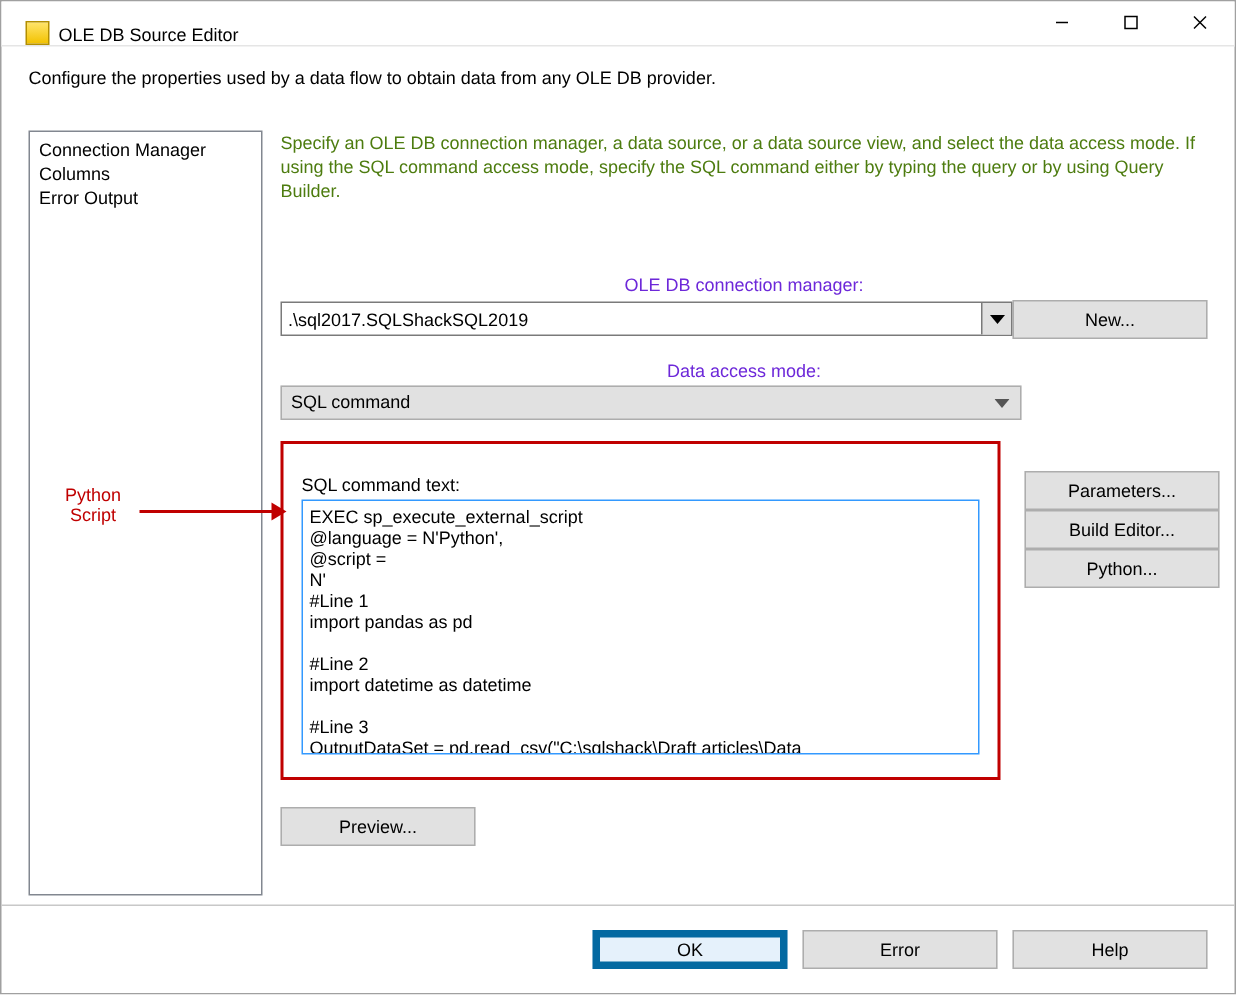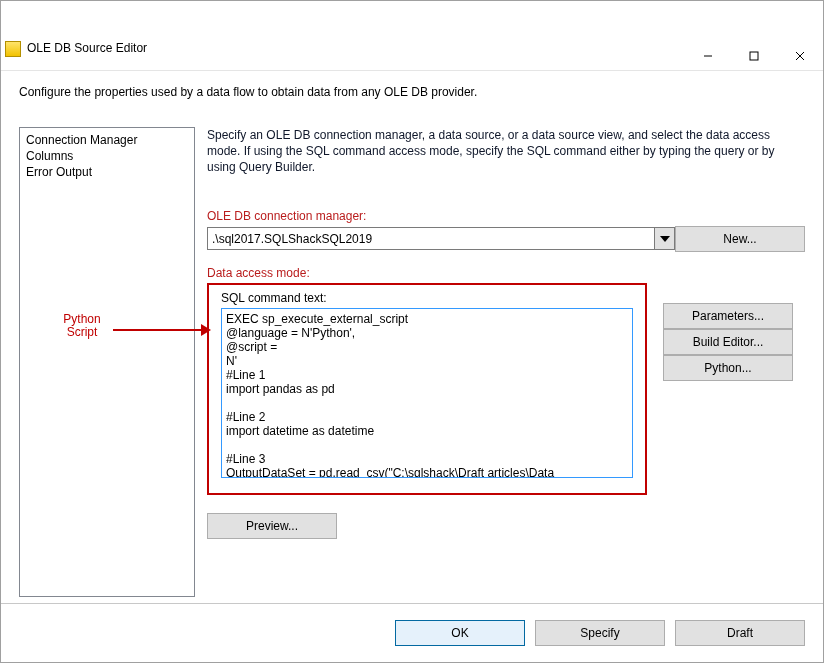--- a/index.html
+++ b/index.html
@@ -4,49 +4,48 @@
 <style>
   * { box-sizing: border-box; font-family: "Segoe UI", Tahoma, sans-serif; font-size: 12px; }
   html, body { margin: 0; padding: 0; background: #fff; }
   .window {
     width: 824px; height: 663px;
     border: 1px solid #a0a0a0;
     background: #fff;
     display: flex; flex-direction: column;
   }
   .titlebar {
-    height: 30px; display: flex; align-items: flex-start;
-    padding: 0 0 0 4px; border-bottom: 1px solid #e5e5e5;
+    height: 30px; display: flex; align-items: flex-end;
+    padding: 0 0 0 16px; border-bottom: 1px solid #e5e5e5;
     background: #fff;
-    margin-top: 40px;
   }
   .titlebar .icon {
     width: 16px; height: 16px; margin-right: 6px;
     background: linear-gradient(#ffe46a,#f2c200);
     border: 1px solid #b38f00;
   }
   .titlebar .title { flex: 1; color: #000; }
   .winbtns { display: flex; }
   .winbtn {
     width: 46px; height: 30px; display: flex; align-items: center; justify-content: center;
     color: #000;
   }
   .body {
     flex: 1; padding: 14px 18px 6px 18px; display: flex; flex-direction: column;
   }
   .desc { color: #000; margin-bottom: 28px; }
   .mainrow { flex: 1; display: flex; gap: 12px; min-height: 0; }
   .sidebar {
-    width: 176px; border: 1px solid #828790; background: #fff;
+    width: 156px; border: 1px solid #828790; background: #fff;
     padding: 4px 6px;
   }
   .side-item { padding: 1px 0; cursor: default; color: #000; }
   .rightcol { flex: 1; display: flex; flex-direction: column; min-width: 0; }
-  .intro { color: #0f172a; margin-bottom: 33px; line-height: 1.35; }
-  .fieldlabel { color: #b91c1c; margin-bottom: 3px; }
+  .intro { color: #4d7c0f; margin-bottom: 47px; line-height: 1.35; }
+  .fieldlabel { color: #6d28d9; margin-bottom: 3px; text-align: center; }
   .row { display: flex; align-items: center; margin-bottom: 14px; }
   .combo {
     flex: 1; height: 23px; border: 1px solid #7a7a7a; background: #fff;
     display: flex; align-items: center; padding: 0 4px; position: relative;
   }
   .combo .arrow {
     position: absolute; right: 0; top: 0; bottom: 0; width: 20px;
     background: #e1e1e1; border-left: 1px solid #7a7a7a;
     display: flex; align-items: center; justify-content: center;
   }
@@ -60,38 +59,38 @@
     background: #e1e1e1; display: flex; align-items: center; padding: 0 6px; position: relative;
   }
   .datamode .arrow2 {
     position: absolute; right: 4px; top: 3px; width: 16px; height: 16px;
     display: flex; align-items: center; justify-content: center; color: #555;
   }
   .cmdpanel-row { display: flex; gap: 16px; align-items: flex-start; }
   .cmdpanel {
     position: relative;
     border: 2px solid #c00000;
-    padding: 6px 12px 12px 12px;
-    width: 440px;
+    padding: 20px 12px 12px 12px;
+    width: 480px;
   }
   .cmdlabel { color: #000; margin-bottom: 3px; }
   .cmdtext {
     width: 100%; height: 170px; border: 1px solid #3399ff;
     padding: 3px 20px 3px 4px; color: #000; resize: none;
     font-family: Liberation Sans, sans-serif; font-size: 12px;
     overflow-y: scroll; white-space: pre;
   }
   .sidebtns { display: flex; flex-direction: column; gap: 0; margin-top: 20px; }
   .previewrow { margin-top: 18px; }
   .footer {
     height: 58px; border-top: none;
     display: flex; align-items: center; justify-content: flex-end;
     gap: 10px; padding: 0 18px;
   }
-  .footer .btn.ok { border: 1px solid #0369a1; background: #e5f1fb; }
+  .footer .btn.ok { border: 5px solid #0369a1; background: #e5f1fb; }
   .bottomline { border-top: 1px solid #c8c8c8; margin: 0 0 0 0; }
 
   .annot {
     position: absolute; left: -160px; top: 30px; color: #c00000;
     text-align: center; line-height: 1.1; width: 70px;
   }
   .annot-line {
     position: absolute;
     left: -94px; top: 46px; width: 94px; height: 2px; background: #c00000;
   }
@@ -150,20 +149,30 @@
             <div class="arrow">
               <svg width="10" height="6">
                   <polygon points="0,0 10,0 5,6" fill="#000"></polygon>
                 </svg>
             </div>
           </div>
           <div class="btn">New...</div>
         </div>
 
         <div class="fieldlabel">Data access mode:</div>
+        <div class="row">
+          <div class="datamode">
+            <span>SQL command</span>
+            <div class="arrow2">
+              <svg width="10" height="6">
+                  <polygon points="0,0 10,0 5,6" fill="#555"></polygon>
+                </svg>
+            </div>
+          </div>
+        </div>
 
         <div class="cmdpanel-row">
           <div class="cmdwrap">
             <div class="annot">
               <div>Python</div>
               <div>Script</div>
             </div>
             <div class="annot-line"></div>
             <div class="annot-arrowhead"></div>
 
@@ -194,17 +203,17 @@
         <div class="previewrow">
           <div class="btn">Preview...</div>
         </div>
       </div>
     </div>
   </div>
 
   <div class="bottomline"></div>
   <div class="footer">
     <div class="btn ok">OK</div>
-    <div class="btn">Specify</div>
-    <div class="btn">Draft</div>
+    <div class="btn">Error</div>
+    <div class="btn">Help</div>
   </div>
 
 </div>
 
 </body></html>

